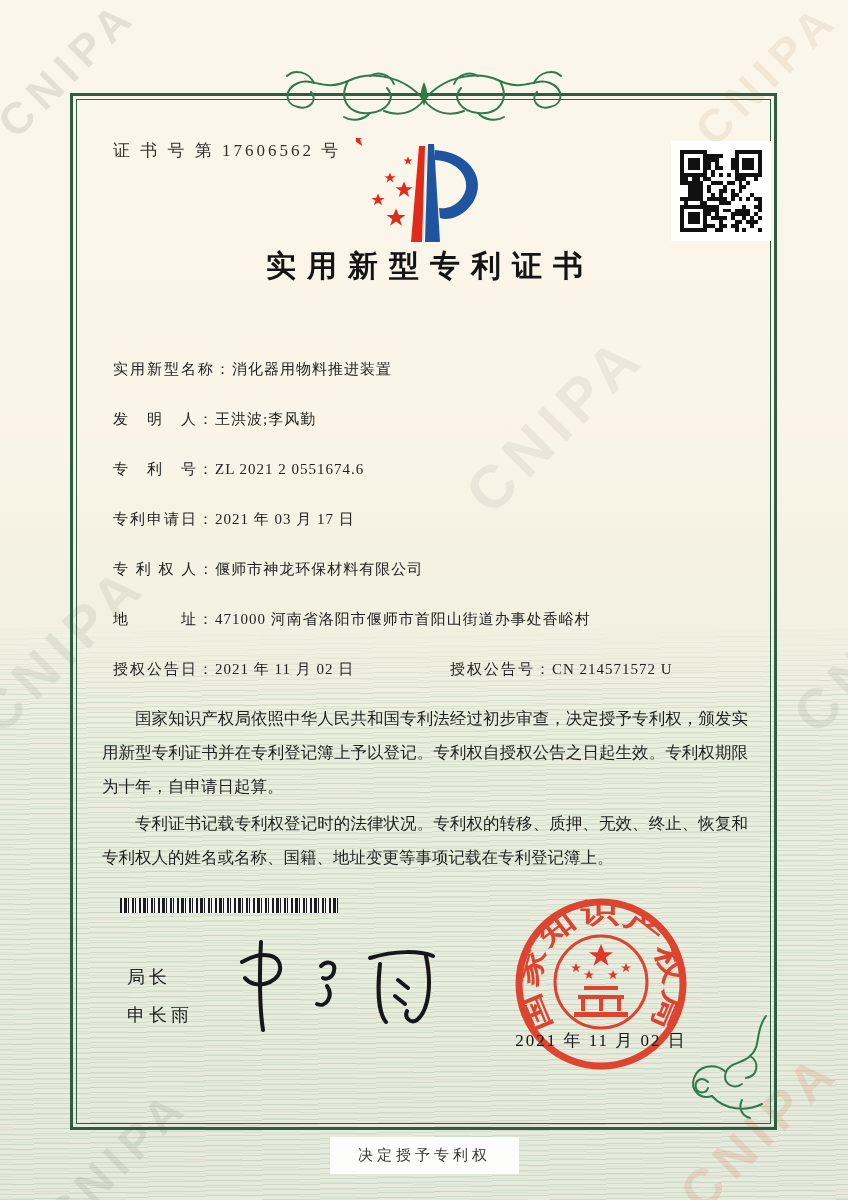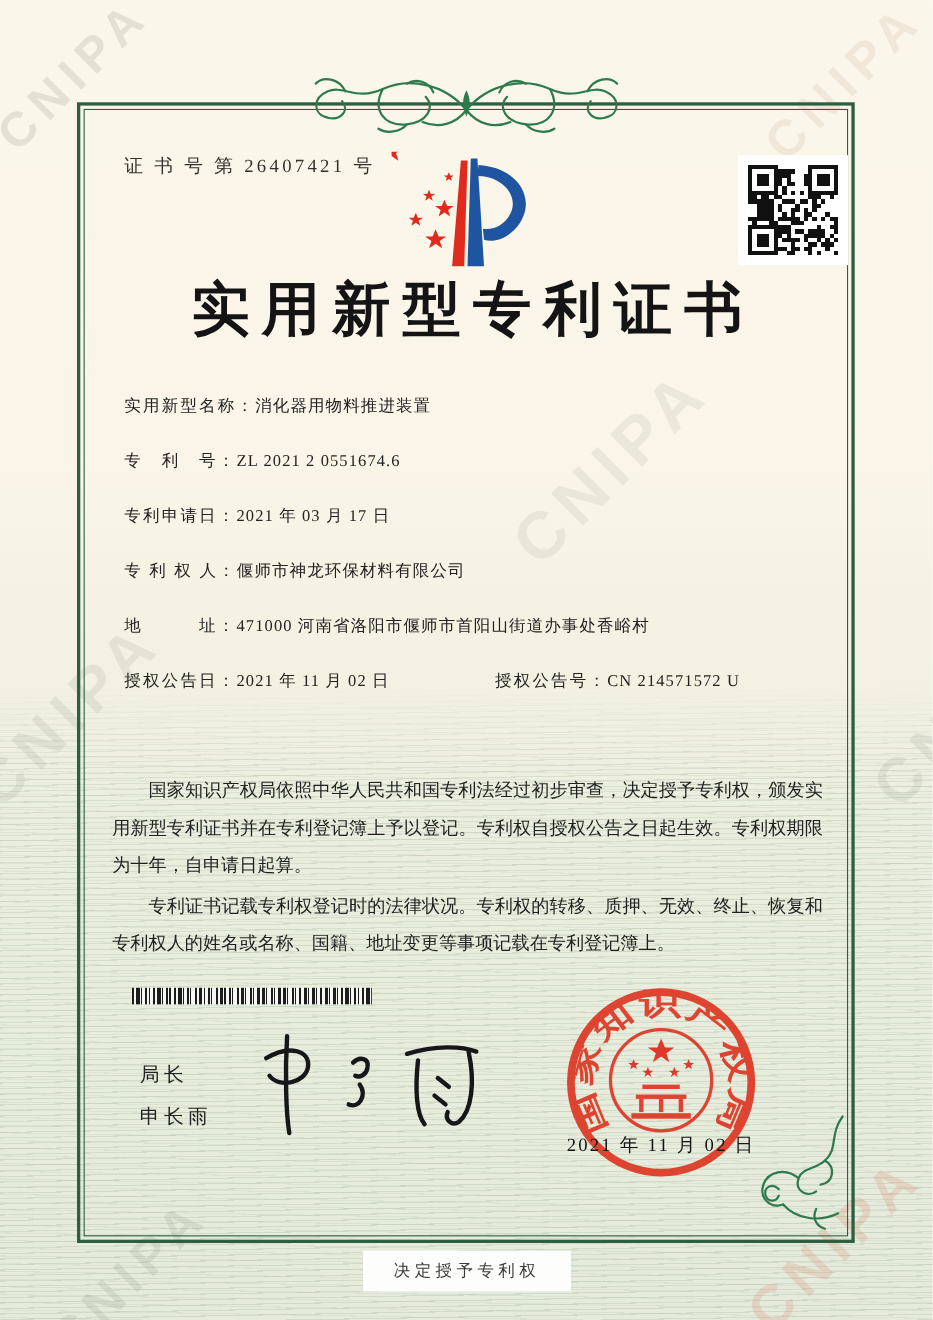--- a/index.html
+++ b/index.html
@@ -32,21 +32,21 @@
   
   .ornament-top{position:absolute;left:50%;top:60px;transform:translateX(-50%);}
   .ornament-corner{position:absolute;right:74px;bottom:74px;}
   
   .cert-no{position:absolute;left:113px;top:139px;font-size:17px;letter-spacing:3px;color:#33312e;}
   .logo{position:absolute;left:356px;top:138px;}
   .qr{position:absolute;left:671px;top:141px;width:100px;height:100px;background:#fff;
       display:flex;align-items:center;justify-content:center;}
   .qr svg{width:82px;height:82px;}
   .title{position:absolute;left:0;right:0;top:246px;text-align:center;
-     font-size:53px;font-weight:bold;letter-spacing:11px;color:#141414;padding-left:12px;}
+     font-size:30px;font-weight:bold;letter-spacing:11px;color:#141414;padding-left:12px;}
   
   .fields{position:absolute;left:113px;top:360px;right:90px;font-size:15px;color:#222;}
   .frow{position:relative;height:20px;margin-bottom:30px;letter-spacing:1px;}
   .frow .lbl{letter-spacing:2px;}
   .pair2{position:absolute;left:337px;top:0;}
   
   .body-text{position:absolute;left:98px;right:96px;top:698px;font-size:16.5px;
      line-height:2.05;text-align:justify;color:#1f1f1f;}
   .body-text p{margin:4px;text-indent:2em;}
   
@@ -110,21 +110,21 @@
         <path d="M82,4 C70,20 78,34 66,44 C58,52 46,50 42,60 C38,72 50,78 58,72"></path>
         <path d="M66,44 C76,50 74,64 62,66"></path>
         <path d="M42,60 C30,50 14,54 10,66 C6,78 16,88 28,84"></path>
         <path d="M28,84 C40,98 62,100 78,92"></path>
         <path d="M24,70 C18,64 10,68 12,76 C14,82 22,82 24,76"></path>
         <path d="M58,88 C54,96 58,104 66,106"></path>
       </g>
     </svg>
   </div>
 
-  <div class="cert-no">证 书 号 第 26407421 号</div>
+  <div class="cert-no">证 书 号 第 17606562 号</div>
 
   <div class="logo">
     <svg width="132" height="114" viewBox="0 0 132 114">
       <g>
         <path id="st" d="M0,-10 L2.9,-3.1 10,-3.1 4,1.2 6.2,8.1 0,3.8 -6.2,8.1 -4,1.2 -10,-3.1 -2.9,-3.1 Z" fill="#e02a1c"></path>
         <use href="#st" transform="translate(52,23) scale(0.45)"></use>
         <use href="#st" transform="translate(34,40) scale(0.55)"></use>
         <use href="#st" transform="translate(48,52) scale(0.85)"></use>
         <use href="#st" transform="translate(22,62) scale(0.65)"></use>
         <use href="#st" transform="translate(40,80) scale(0.95)"></use>
@@ -289,20 +289,23 @@
       </svg>
   </div>
 
   <div class="title">实用新型专利证书</div>
 
   <div class="fields">
     <div class="frow">
       <span class="lbl">实用新型名称：</span><span>消化器用物料推进装置</span>
     </div>
     <div class="frow">
+      <span class="lbl">发　明　人：</span><span>王洪波;李风勤</span>
+    </div>
+    <div class="frow">
       <span class="lbl">专　利　号：</span><span>ZL 2021 2 0551674.6</span>
     </div>
     <div class="frow">
       <span class="lbl">专利申请日：</span><span>2021 年 03 月 17 日</span>
     </div>
     <div class="frow">
       <span class="lbl">专 利 权 人：</span><span>偃师市神龙环保材料有限公司</span>
     </div>
     <div class="frow">
       <span class="lbl">地　　　址：</span><span>471000 河南省洛阳市偃师市首阳山街道办事处香峪村</span>

